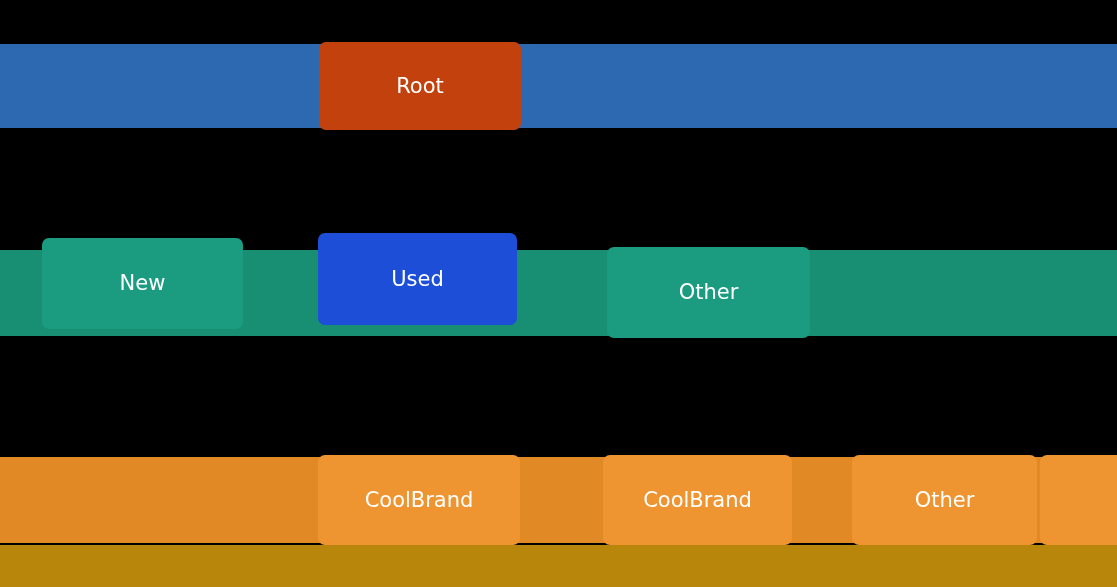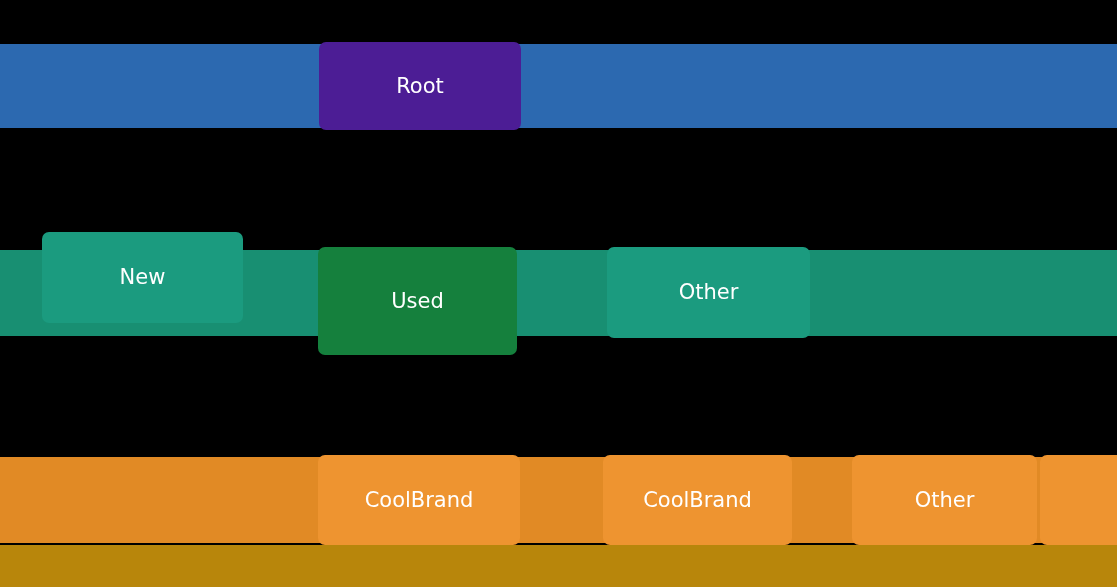--- a/index.html
+++ b/index.html
@@ -29,28 +29,28 @@
     font-size: 21px;
     line-height: 1;
     white-space: nowrap;
   }
 </style>
 </head>
 <body>
 
 <div id="chart" style="background: rgb(0, 0, 0);">
     <div class="lvl-bar" style="left: 0px; top: 44px; width: 1117px; height: 84px; background: rgb(44, 105, 176);"></div>
-    <div class="node" style="left: 319px; top: 42px; width: 202px; height: 88px; background: #4c1d95;">
+    <div class="node" style="left: 319px; top: 42px; width: 202px; height: 88px; background: #c2410c;">
       <span class="lbl" style="color: rgb(255, 255, 255); font-size: 21px;">Root</span>
     </div>
     <div class="lvl-bar" style="left: 0px; top: 250px; width: 1117px; height: 86px; background: rgb(24, 143, 114);"></div>
-    <div class="node" style="left: 42px; top: 232px; width: 201px; height: 91px; background: rgb(27, 155, 127);">
+    <div class="node" style="left: 42px; top: 238px; width: 201px; height: 91px; background: rgb(27, 155, 127);">
       <span class="lbl" style="color: rgb(255, 255, 255); font-size: 21px;">New</span>
     </div>
-    <div class="node" style="left: 318px; top: 247px; width: 199px; height: 108px; background: #15803d;">
+    <div class="node" style="left: 318px; top: 233px; width: 199px; height: 92px; background: #1d4ed8;">
       <span class="lbl" style="color: rgb(255, 255, 255); font-size: 21px;">Used</span>
     </div>
     <div class="node" style="left: 607px; top: 247px; width: 203px; height: 91px; background: rgb(27, 155, 127);">
       <span class="lbl" style="color: rgb(255, 255, 255); font-size: 21px;">Other</span>
     </div>
     <div class="lvl-bar" style="left: 0px; top: 457px; width: 1117px; height: 86px; background: rgb(225, 138, 37);"></div>
     <div class="node" style="left: 318px; top: 455px; width: 202px; height: 90px; background: rgb(238, 148, 48);">
       <span class="lbl" style="color: rgb(255, 255, 255); font-size: 21px;">CoolBrand</span>
     </div>
     <div class="node" style="left: 603px; top: 455px; width: 189px; height: 90px; background: rgb(238, 148, 48);">

